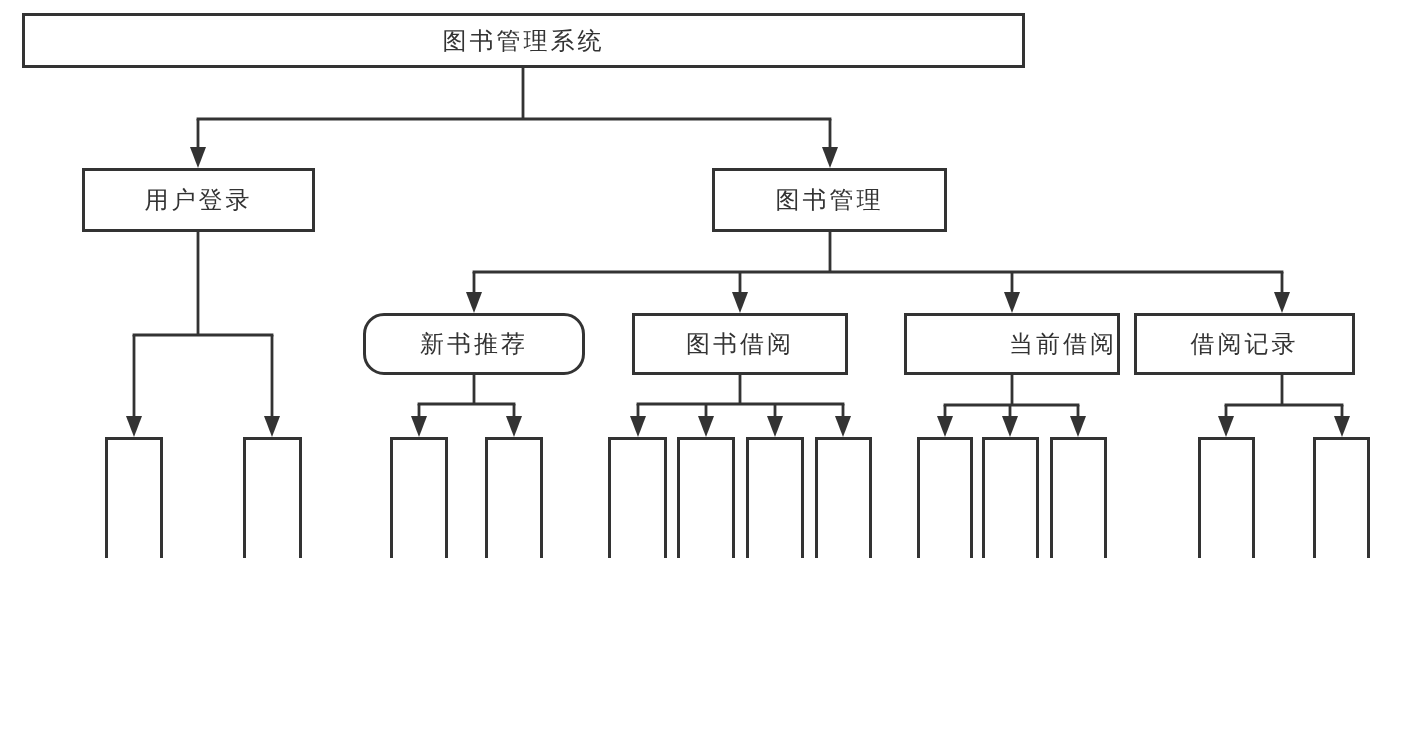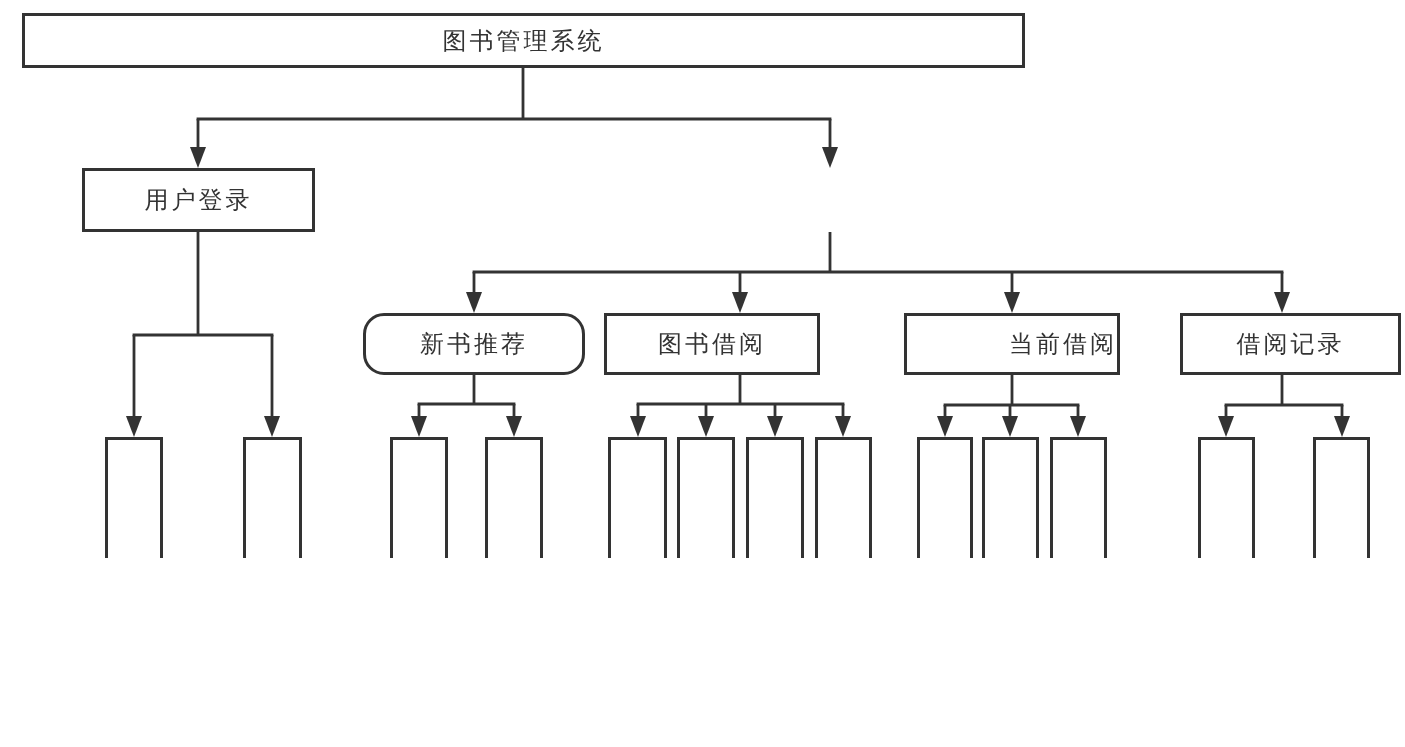--- a/index.html
+++ b/index.html
@@ -50,23 +50,23 @@
     line-height: 1;
     color: #333333;
     white-space: nowrap;
   }
   
   .lvl1 { left: 22px;  top: 13px;  width: 1003px; height: 55px; }
   .l2a  { left: 82px;  top: 168px; width: 233px;  height: 64px; }
   .l2b  { left: 712px; top: 168px; width: 235px;  height: 64px; }
   .l3   { top: 313px; height: 62px; }
   .l3a  { left: 363px;  width: 222px; border-radius: 21px; }
-  .l3b  { left: 604px;  width: 216px; }
+  .l3b  { left: 632px;  width: 216px; }
   .l3c  { left: 904px;  width: 216px; justify-content: flex-end; }
-  .l3d  { left: 1180px; width: 221px; }
+  .l3d  { left: 1134px; width: 221px; }
   .g1l1 { left: 105px;  width: 58px; }
   .g1l2 { left: 243px;  width: 59px; }
   .g2l1 { left: 390px;  width: 58px; }
   .g2l2 { left: 485px;  width: 58px; }
   .g3l1 { left: 608px;  width: 59px; }
   .g3l2 { left: 677px;  width: 58px; }
   .g3l3 { left: 746px;  width: 58px; }
   .g3l4 { left: 815px;  width: 57px; }
   .g4l1 { left: 917px;  width: 56px; }
   .g4l2 { left: 982px;  width: 57px; }
@@ -178,20 +178,23 @@
     </g>
   </svg>
 
   <div class="box lvl1">
     <span class="hlabel">图书管理系统</span>
   </div>
 
   <div class="box l2a">
     <span class="hlabel">用户登录</span>
   </div>
+  <div class="box l2b">
+    <span class="hlabel">图书管理</span>
+  </div>
 
   <div class="box l3 l3a">
     <span class="hlabel">新书推荐</span>
   </div>
   <div class="box l3 l3b">
     <span class="hlabel">图书借阅</span>
   </div>
   <div class="box l3 l3c">
     <span class="hlabel">当前借阅</span>
   </div>

